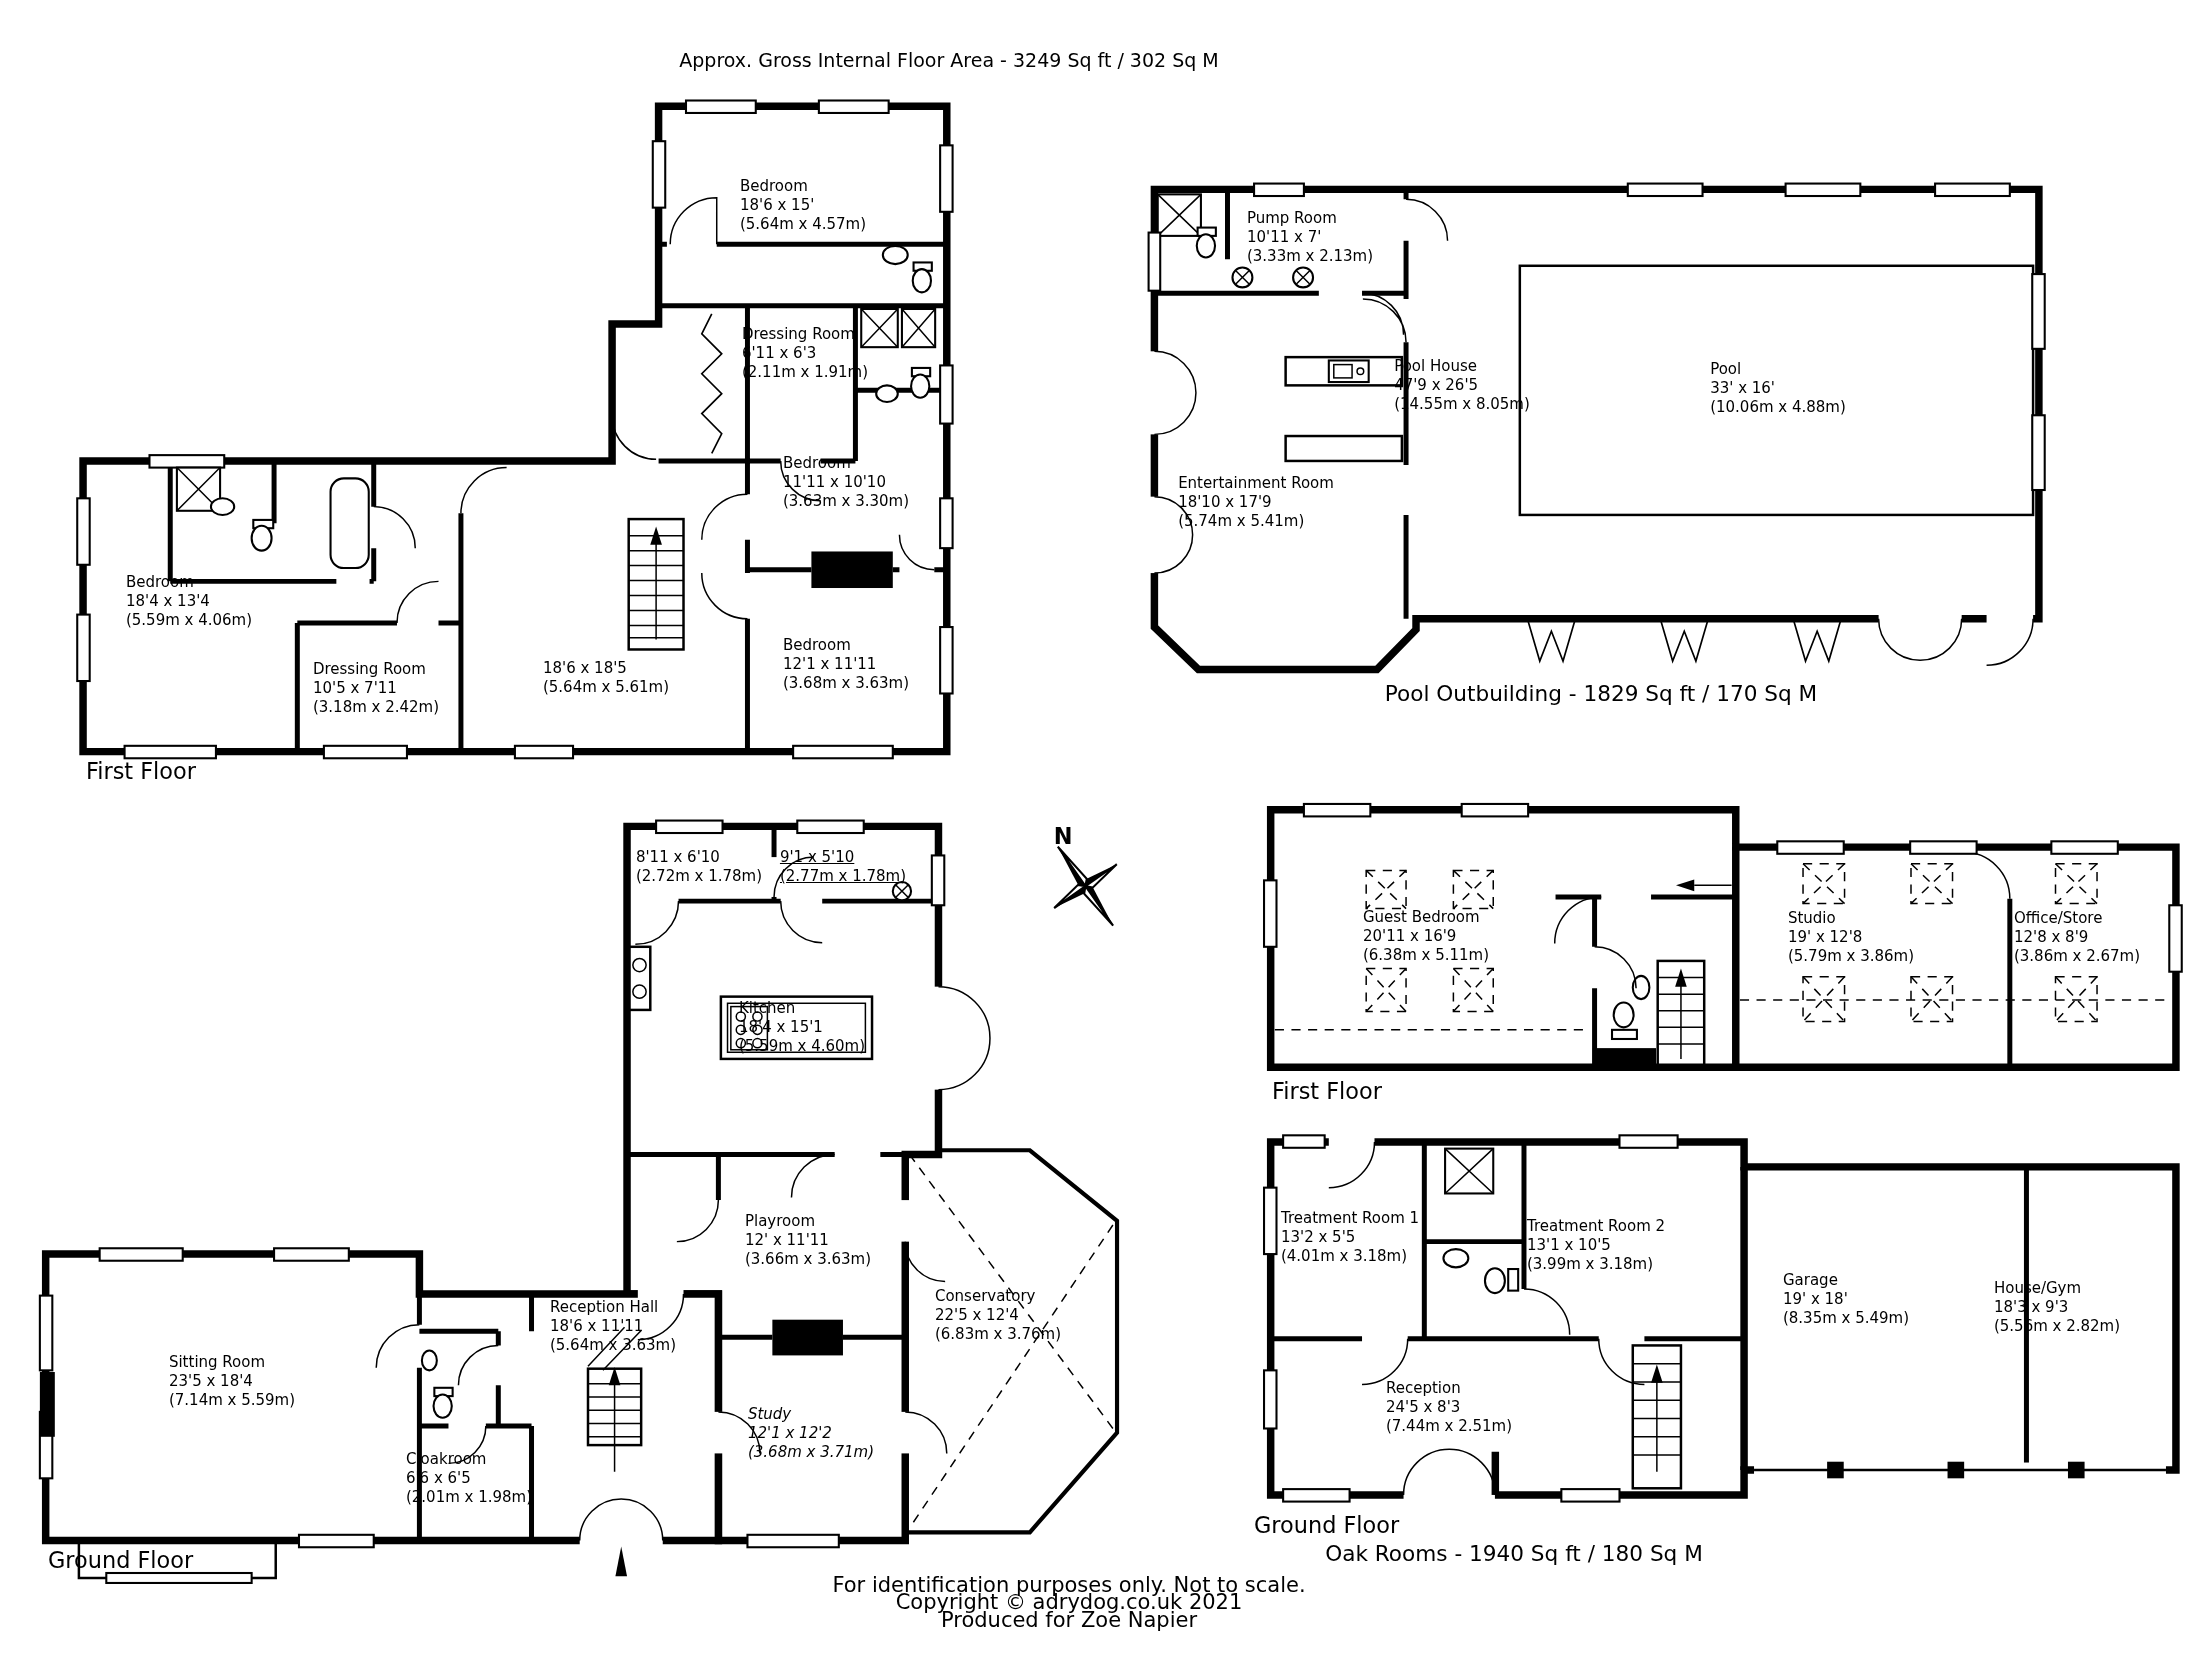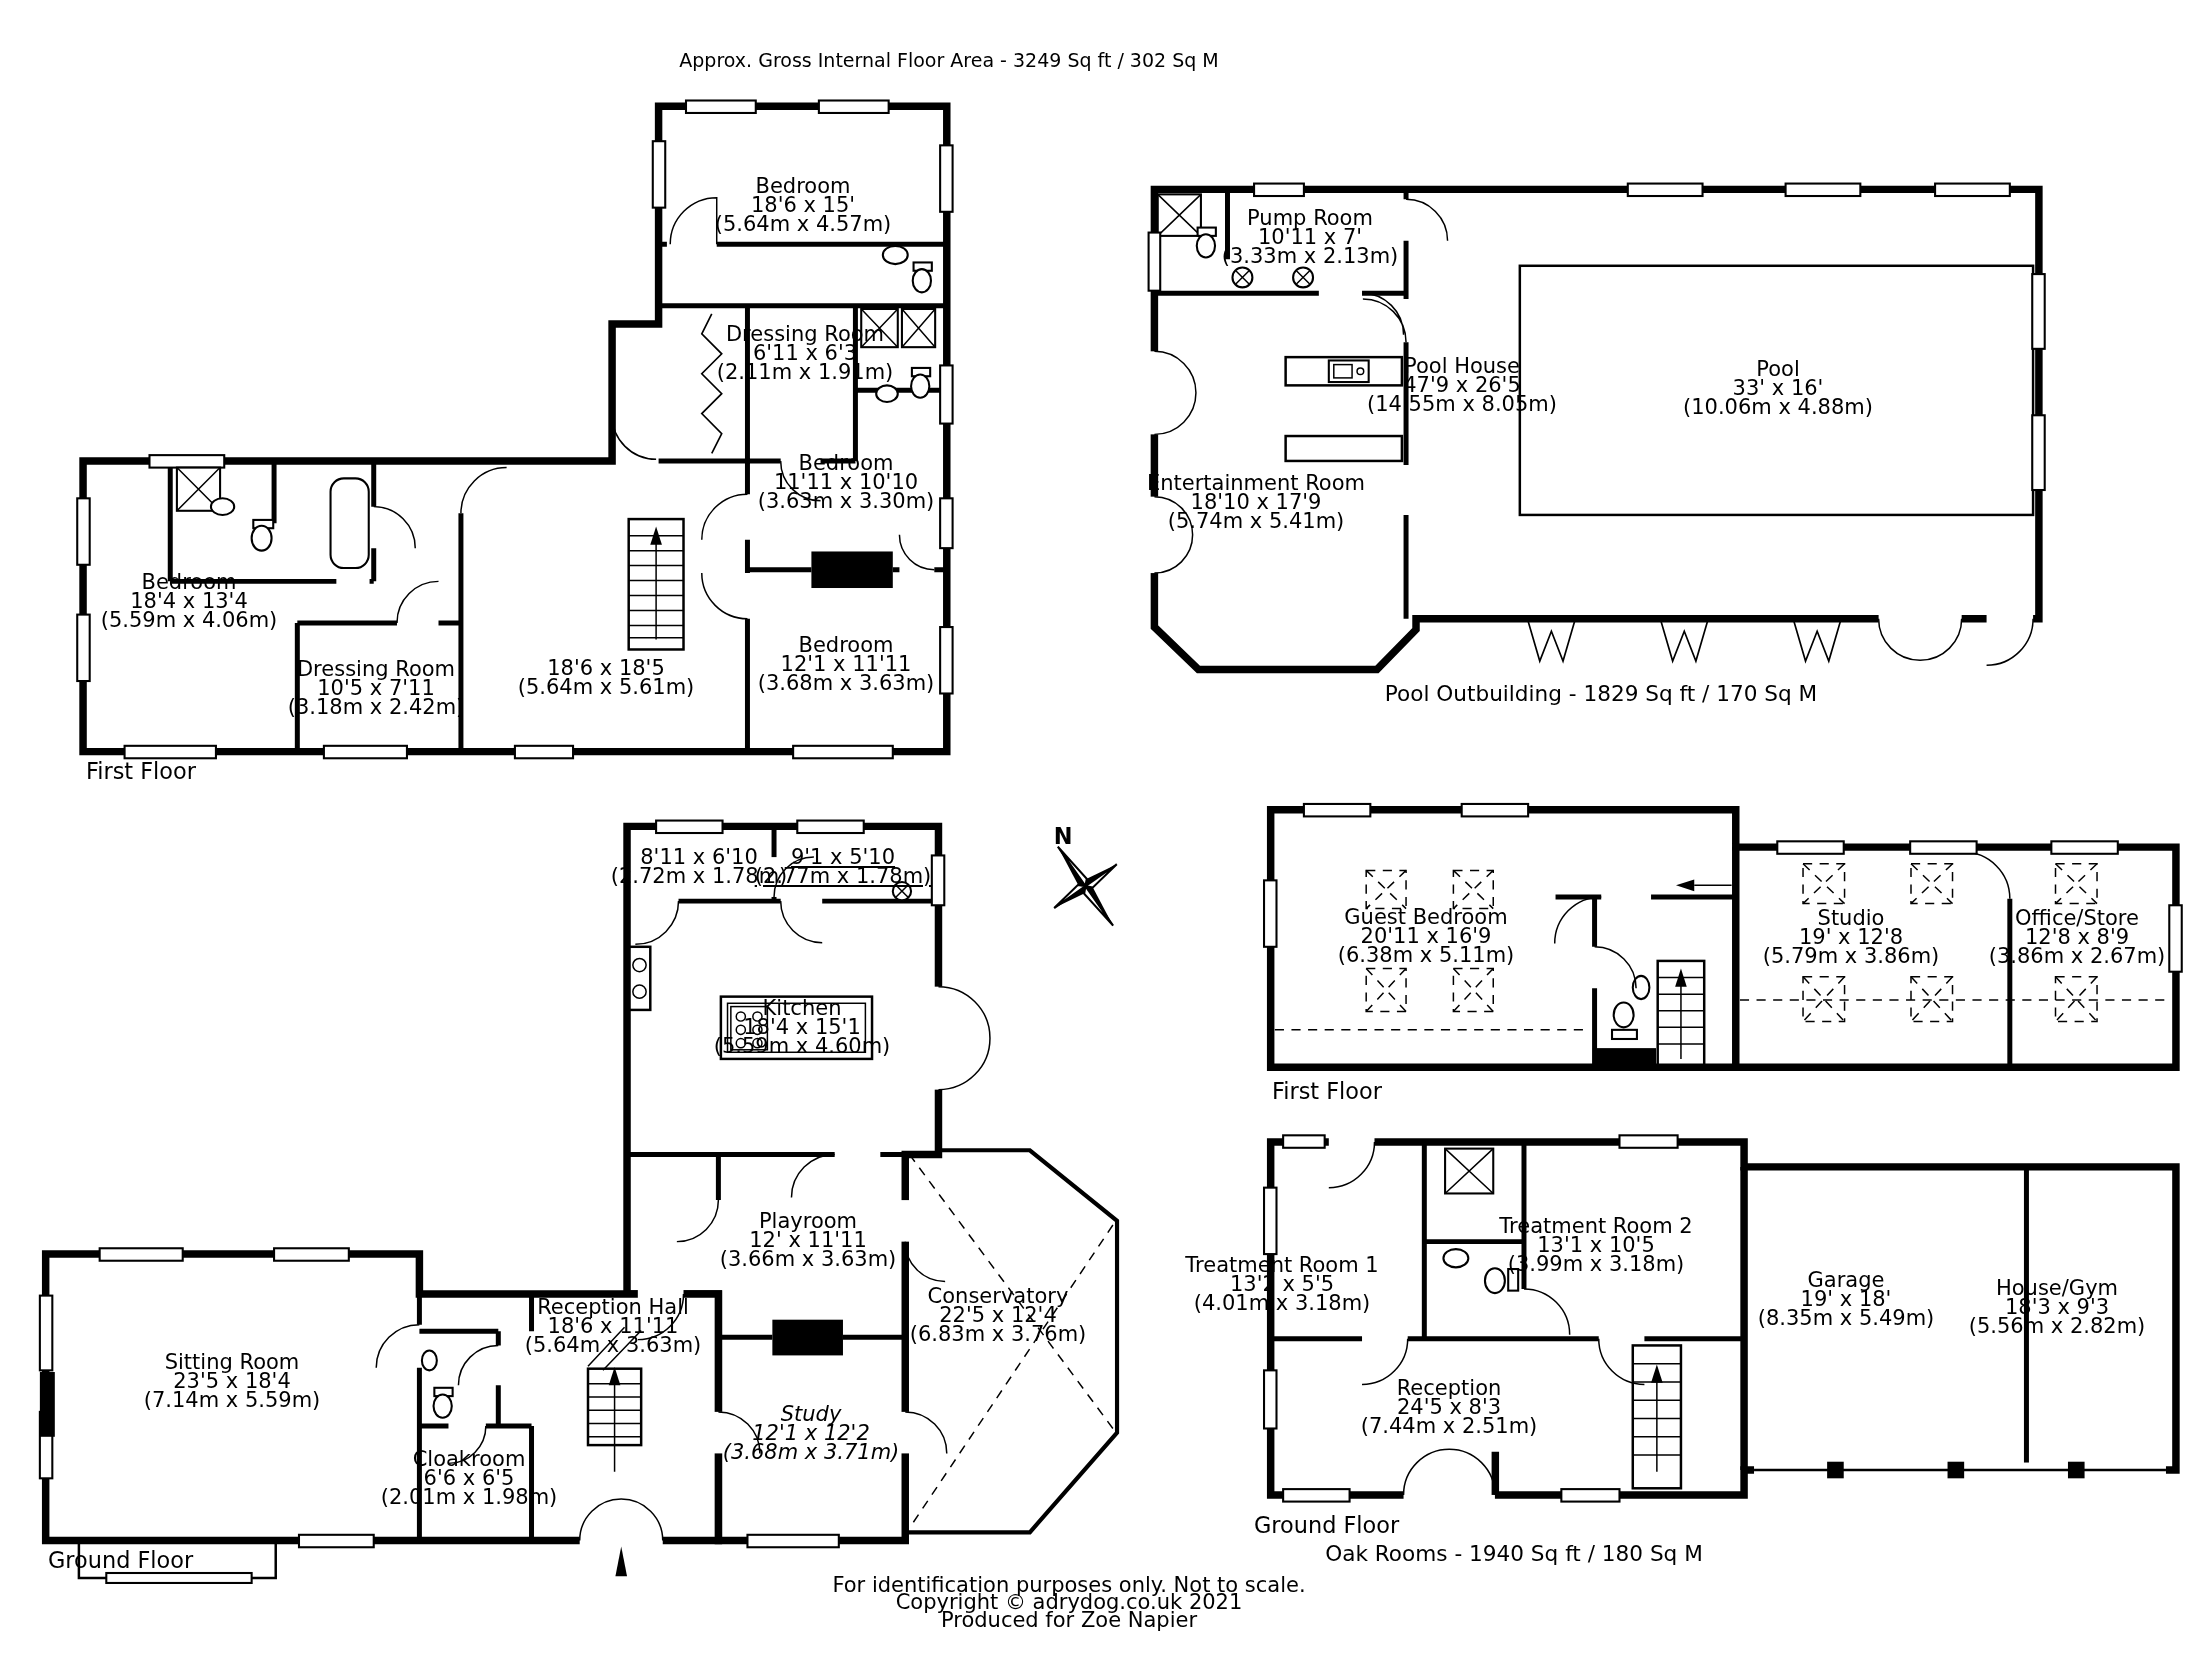--- a/index.html
+++ b/index.html
@@ -1,20 +1,20 @@
 <!DOCTYPE html>
 <html style="font-size:13.3px"><head>
 <meta charset="utf-8">
 <style>
   html,body{margin:0;padding:0;background:#fff;}
   body{position:relative;width:2205px;height:1676px;overflow:hidden;
        font-family:"DejaVu Sans","Liberation Sans",sans-serif;color:#000;}
   #plan-svg{position:absolute;left:0;top:0;}
-  .lbl{position:absolute;transform:translate(-50%,-50%);text-align:center;
-       font-size:21px;line-height:19px;white-space:nowrap;}
+  .lbl{position:absolute;transform:translate(-50%,-50%);
+       font-size:15px;line-height:19px;white-space:nowrap;}
   .flabel{position:absolute;font-size:22.4px;}
   .alabel{position:absolute;transform:translate(-50%,-50%);font-size:21.6px;white-space:nowrap;}
   .title{position:absolute;transform:translate(-50%,-50%);font-size:19px;white-space:nowrap;}
   .footer{position:absolute;transform:translateX(-50%);text-align:center;
           font-size:21px;line-height:17.4px;}
   .nlabel{position:absolute;transform:translate(-50%,-50%);font-size:22.4px;font-weight:bold;}
   
   .o{fill:#fff;stroke:#000;stroke-width:9;stroke-linejoin:miter;}
   .i{fill:none;stroke:#000;stroke-width:6;}
   .i9{fill:none;stroke:#000;stroke-width:9;}
@@ -474,21 +474,21 @@
   <div>19' x 12'8</div>
   <div>(5.79m x 3.86m)</div>
 </div>
 <div class="lbl" style="left:2077px;top:937px;">
   <div>Office/Store</div>
   <div>12'8 x 8'9</div>
   <div>(3.86m x 2.67m)</div>
 </div>
 <div class="flabel" style="left:1272px;top:1078px;">First Floor</div>
 
-<div class="lbl" style="left:1282px;top:1237px;margin-top:47px;">
+<div class="lbl" style="left:1350px;top:1237px;">
   <div>Treatment Room 1</div>
   <div>13'2 x 5'5</div>
   <div>(4.01m x 3.18m)</div>
 </div>
 <div class="lbl" style="left:1596px;top:1245px;">
   <div>Treatment Room 2</div>
   <div>13'1 x 10'5</div>
   <div>(3.99m x 3.18m)</div>
 </div>
 <div class="lbl" style="left:1449px;top:1407px;">

